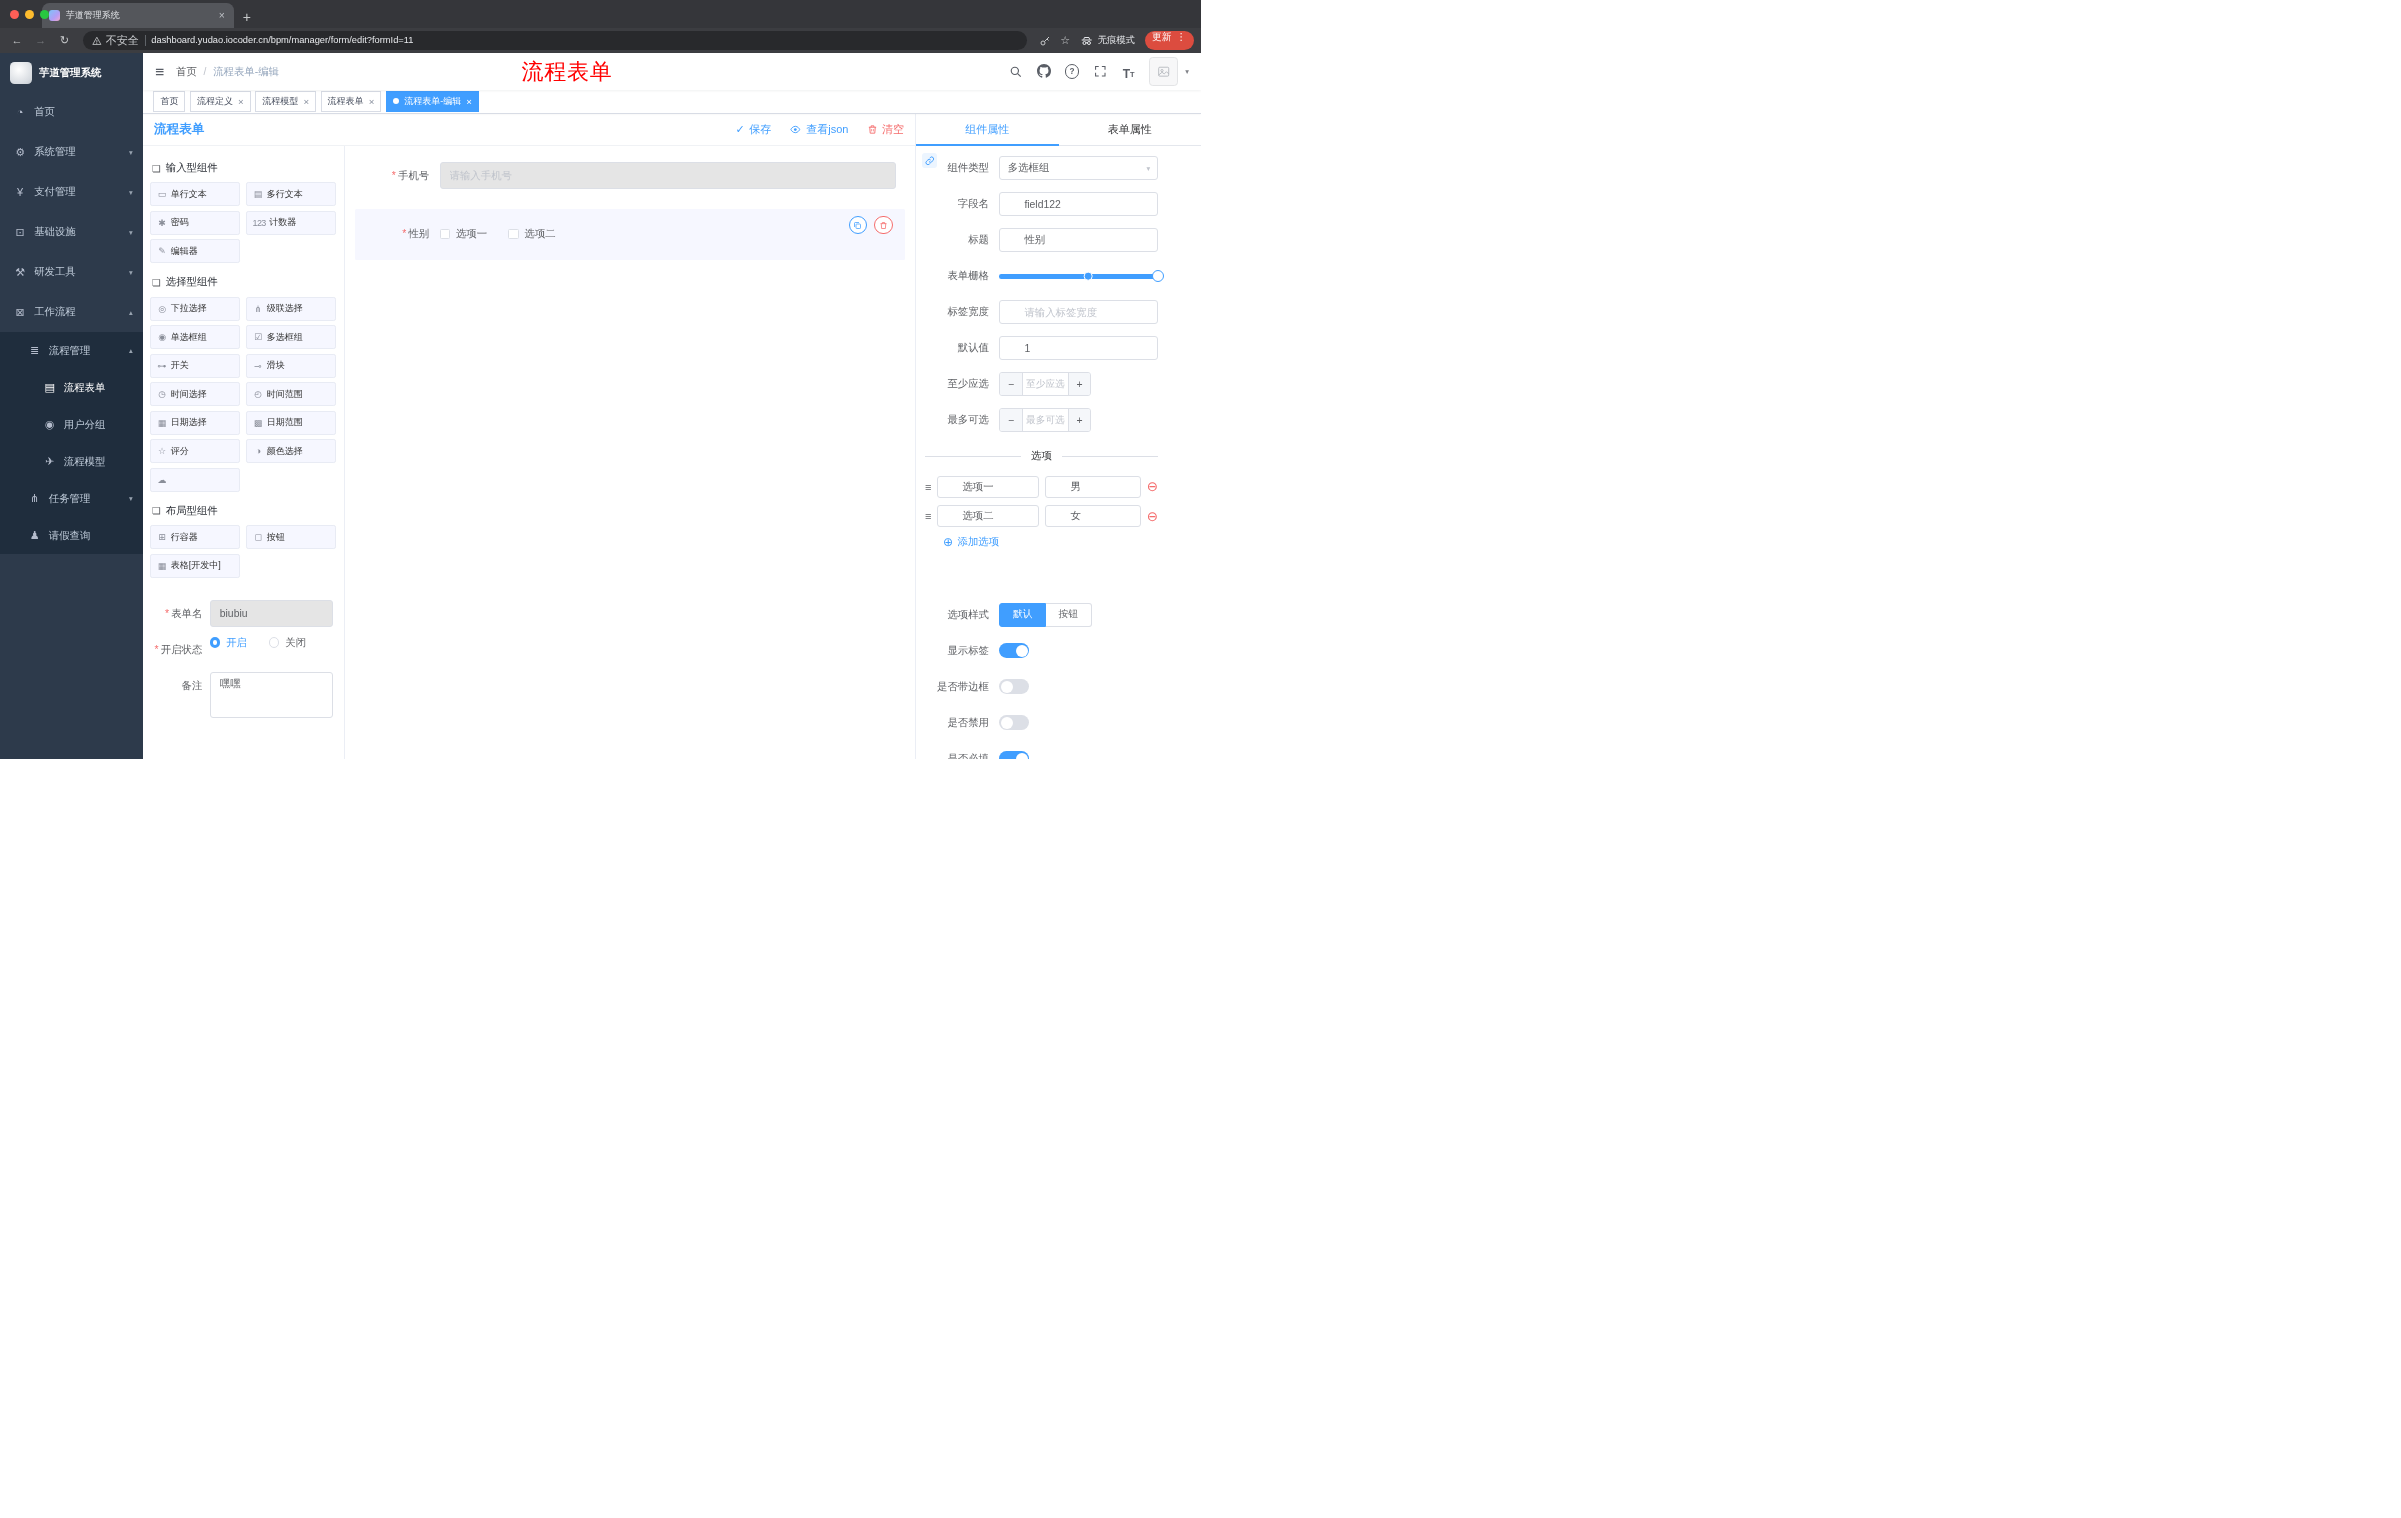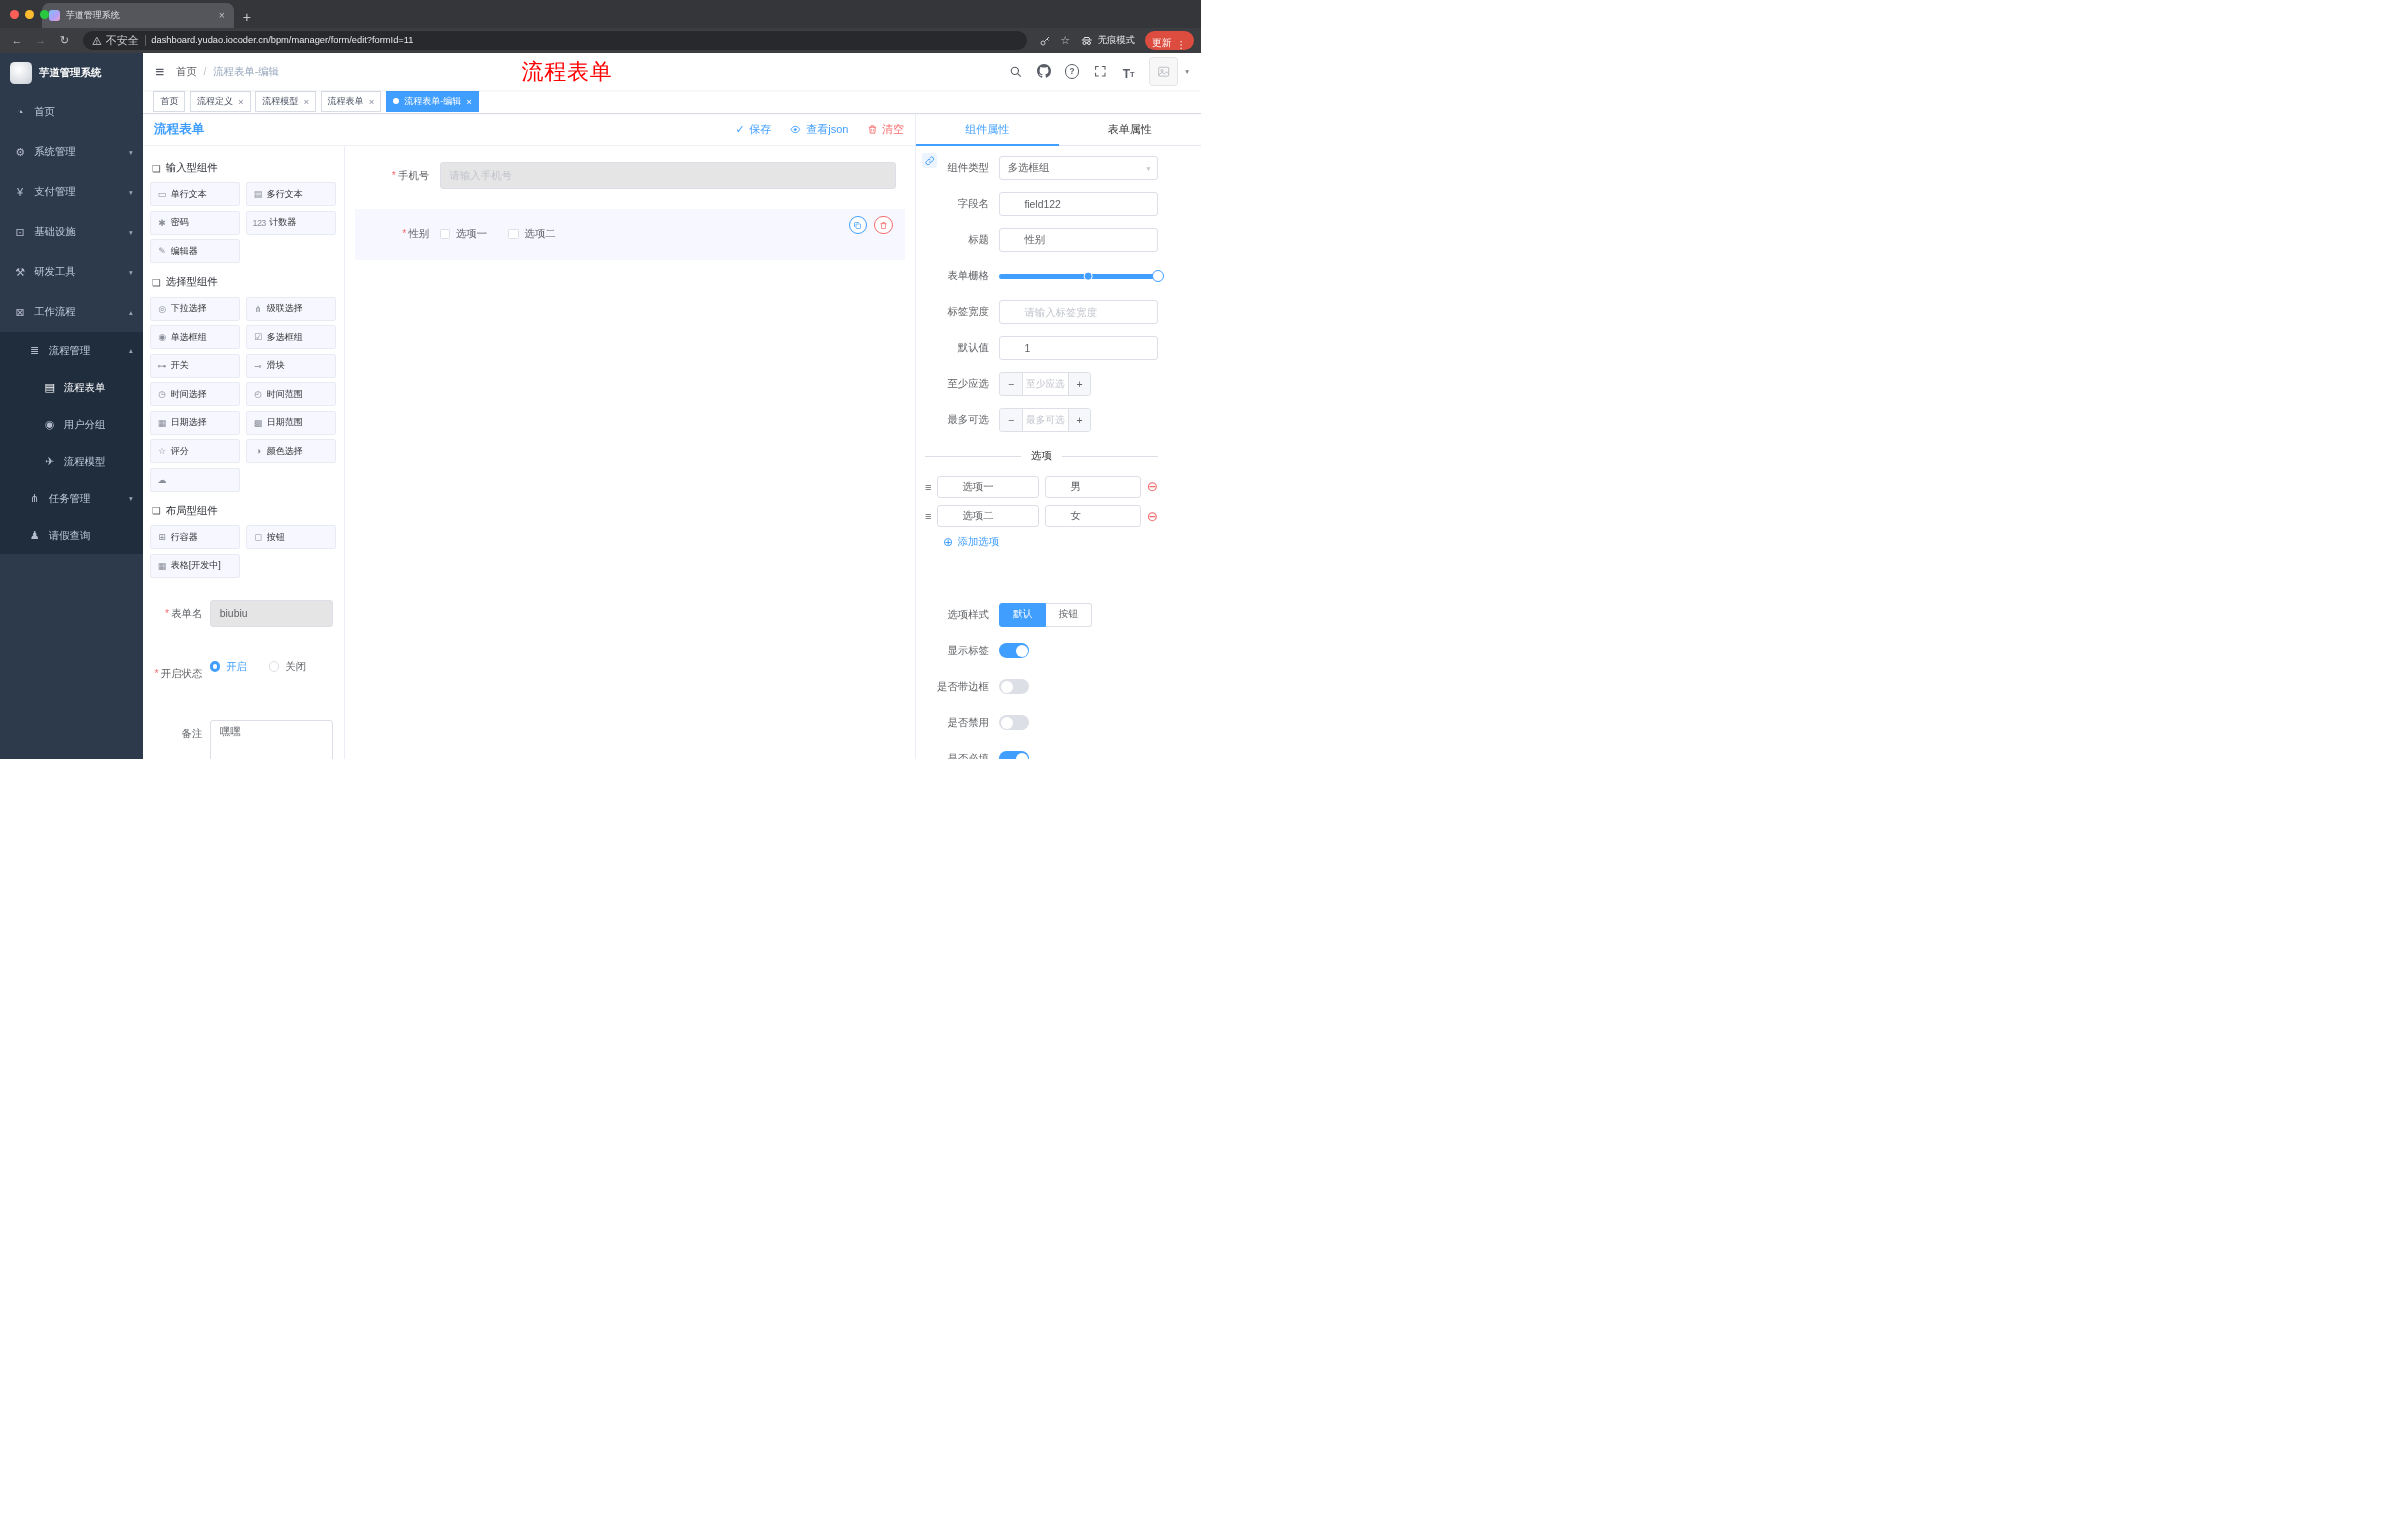--- a/index.html
+++ b/index.html
@@ -23,21 +23,21 @@
   .nav-ic.dim{color:#77797d}
   .urlbar{flex:1;height:19.3px;background:#28292c;border-radius:9.7px;display:flex;align-items:center;
           padding:0 9px;gap:6px;margin:0 4.5px;min-width:0}
   .url-warn{display:flex;align-items:center;gap:3.7px;color:#c7c9cc;font-size:11px;flex-shrink:0}
   .url-sep{width:0.7px;height:10.4px;background:#5f6368;flex-shrink:0}
   .url-text{color:#e8eaed;font-size:9.3px;white-space:nowrap;overflow:hidden}
   .tb-right{display:flex;align-items:center;gap:9.7px;color:#c6c8ca;flex-shrink:0;margin-left:3px}
   .tb-ic{display:flex;align-items:center;justify-content:center;color:#c6c8ca}
   .star{font-size:11px}
   .incog{display:flex;align-items:center;gap:4.5px;color:#e8eaed;font-size:9.3px}
-  .update-pill{height:18.6px;border-radius:9.7px;background:#dc4c3f;color:#fff;display:flex;align-items:flex-end;
+  .update-pill{height:18.6px;border-radius:9.7px;background:#dc4c3f;color:#fff;display:flex;align-items:flex-start;
                gap:5.2px;padding:0 7.4px;font-size:9.7px}
   .update-pill .kebab{font-size:9.7px}
 
   
   .app{flex:1;display:flex;min-height:0}
   .sidebar{width:143px;background:#2d3a4b;flex-shrink:0;display:flex;flex-direction:column;color:#bfcbd9;overflow:hidden}
   .logo-row{height:39px;display:flex;align-items:center;gap:7.4px;padding-left:9.7px;flex-shrink:0}
   .logo-img{width:22px;height:22px;border-radius:4.5px;background:radial-gradient(circle at 40% 35%,#ffffff,#d9dde2 70%,#c4c9cf);flex-shrink:0}
   .logo-title{color:#fff;font-weight:bold;font-size:10.4px;white-space:nowrap}
   .menu-item{height:40px;display:flex;align-items:center;gap:7.4px;padding-left:13.4px;position:relative;cursor:pointer;font-size:10.4px}
@@ -97,21 +97,21 @@
   
   .components{width:186px;border-right:0.7px solid #ebeef5;padding:3px 7.4px 15px;flex-shrink:0;overflow:hidden}
   .group-title{display:flex;align-items:center;gap:5.2px;margin:12px 1.5px 7.4px;color:#2b2f36;font-size:10.4px}
   .g-icon{color:#606266;font-size:9.7px}
   .comp-grid{display:grid;grid-template-columns:1fr 1fr;gap:4.5px 6px}
   .comp-item{height:22px;display:flex;align-items:center;gap:3.7px;padding:0 5.2px;background:#f6f7ff;
              border:0.7px solid #e8ebf4;border-radius:2.2px;font-size:9px;color:#333;cursor:move;overflow:hidden;white-space:nowrap}
   .ci{color:#8a8e99;font-size:9px;min-width:10.4px;text-align:center;flex-shrink:0;letter-spacing:-0.7px}
 
   .designer-form{margin-top:22px;padding-right:3px}
-  .df-row{display:flex;margin-bottom:33px}
+  .df-row{display:flex;margin-bottom:9px}
   .df-label{width:52px;text-align:right;margin-right:7.4px;font-size:10.4px;color:#606266;line-height:27px;flex-shrink:0;white-space:nowrap}
   .req::before{content:"*";color:#f56c6c;margin-right:2.2px}
   .df-control{flex:1;min-width:0}
   input.el{width:100%;height:27px;border:0.7px solid #dcdfe6;border-radius:3px;padding:0 9px;font-size:10.4px;
            color:#606266;outline:none;background:#e5e5e5;box-sizing:border-box}
   textarea.el{width:100%;height:46px;border:0.7px solid #dcdfe6;border-radius:3px;padding:4.5px 9px;font-size:10.4px;
               color:#606266;outline:none;resize:none;box-sizing:border-box;font-family:inherit}
   input::placeholder,textarea::placeholder{color:#c0c4cc}
   .radio-group{display:flex;gap:22px;align-items:flex-start;height:27px}
   .radio{display:flex;align-items:center;gap:6px;font-size:10.4px;color:#606266;cursor:pointer}

